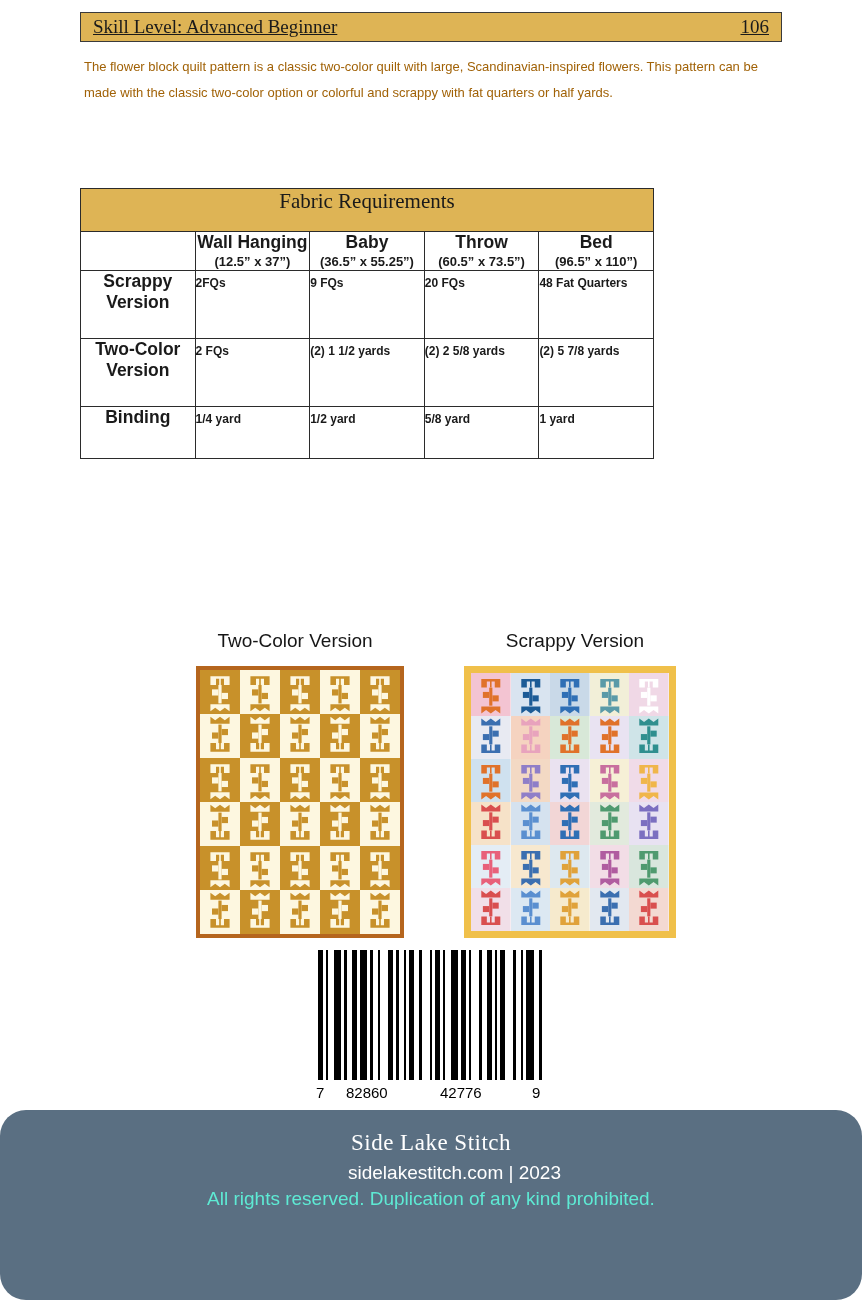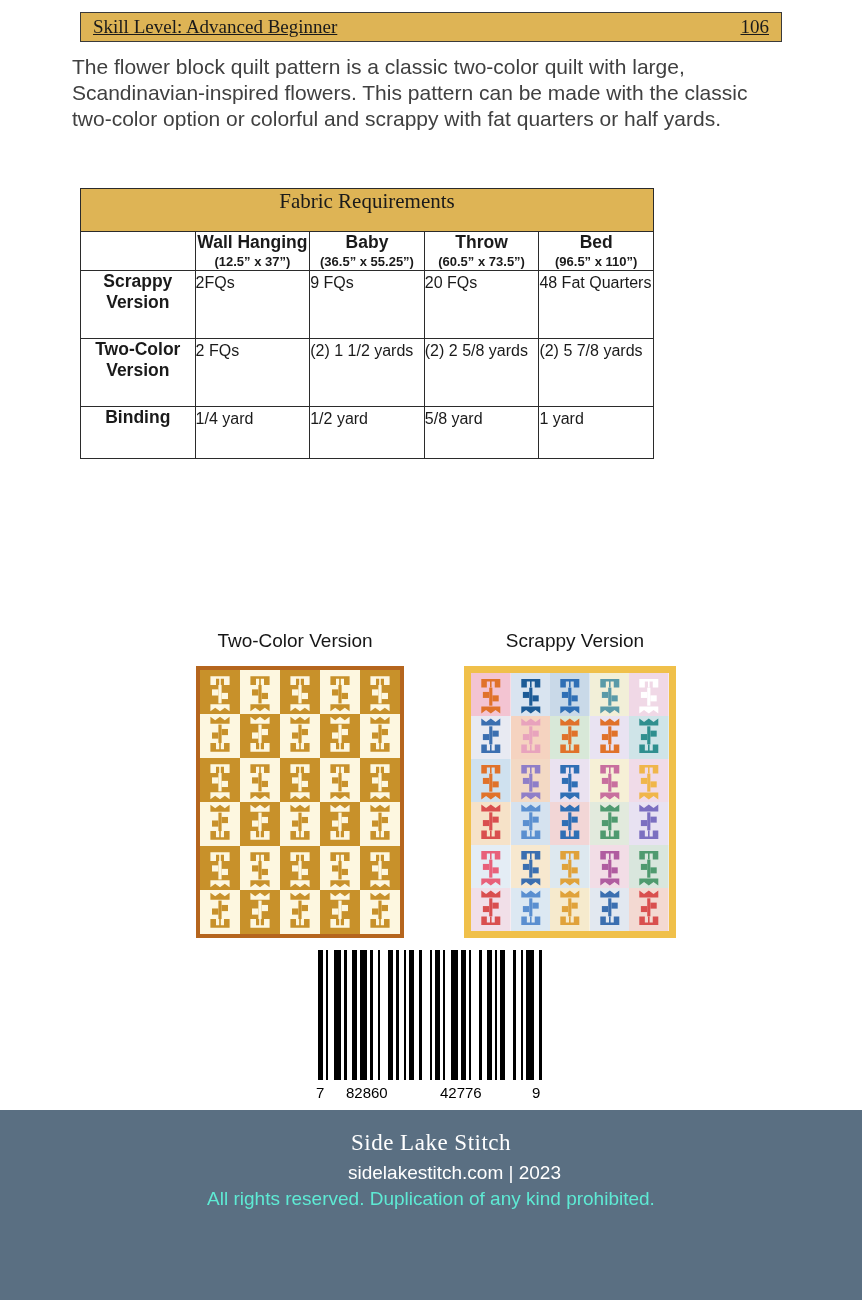--- a/index.html
+++ b/index.html
@@ -39,26 +39,26 @@
   }
   .skill-bar .page-num {
     font-family: "Liberation Serif", serif;
     font-size: 19px;
     color: #1a1a1a;
   }
 
   
   .intro {
     position: absolute;
-    left: 72px;
+    left: 84px;
     top: 54px;
     width: 700px;
-    font-size: 21px;
+    font-size: 13px;
     line-height: 26px;
-    color: #404040;
+    color: #a16207;
   }
 
   
   .req-table {
     position: absolute;
     left: 80px;
     top: 188px;
     width: 574px;
     border-collapse: collapse;
     table-layout: fixed;
@@ -97,23 +97,24 @@
   }
   .row-head {
     text-align: center;
     vertical-align: middle;
     font-weight: bold;
     font-size: 17.5px;
     line-height: 21px;
     padding: 6px 4px;
   }
   .cell {
-    font-size: 16px;
+    font-size: 12px;
     line-height: 24px;
     padding: 8px 7px 10px 7px;
+    font-weight: bold;
   }
 
   
   .quilt-caption {
     position: absolute;
     font-size: 19px;
     color: #161616;
     text-align: center;
   }
   #cap-two { left: 150px; top: 630px; width: 290px; }
@@ -181,20 +182,21 @@
   .footer {
     position: absolute;
     left: 0;
     top: 1110px;
     width: 862px;
     height: 190px;
     background: #556madd;
   }
   .footer {
     background: #5a6f82;
+    border-radius: 26px;
   }
   .footer .brand {
     text-align: center;
     font-family: "Liberation Serif", serif;
     font-size: 23px;
     color: #ffffff;
     padding-top: 20px;
     letter-spacing: 0.5px;
   }
   .footer .site {

